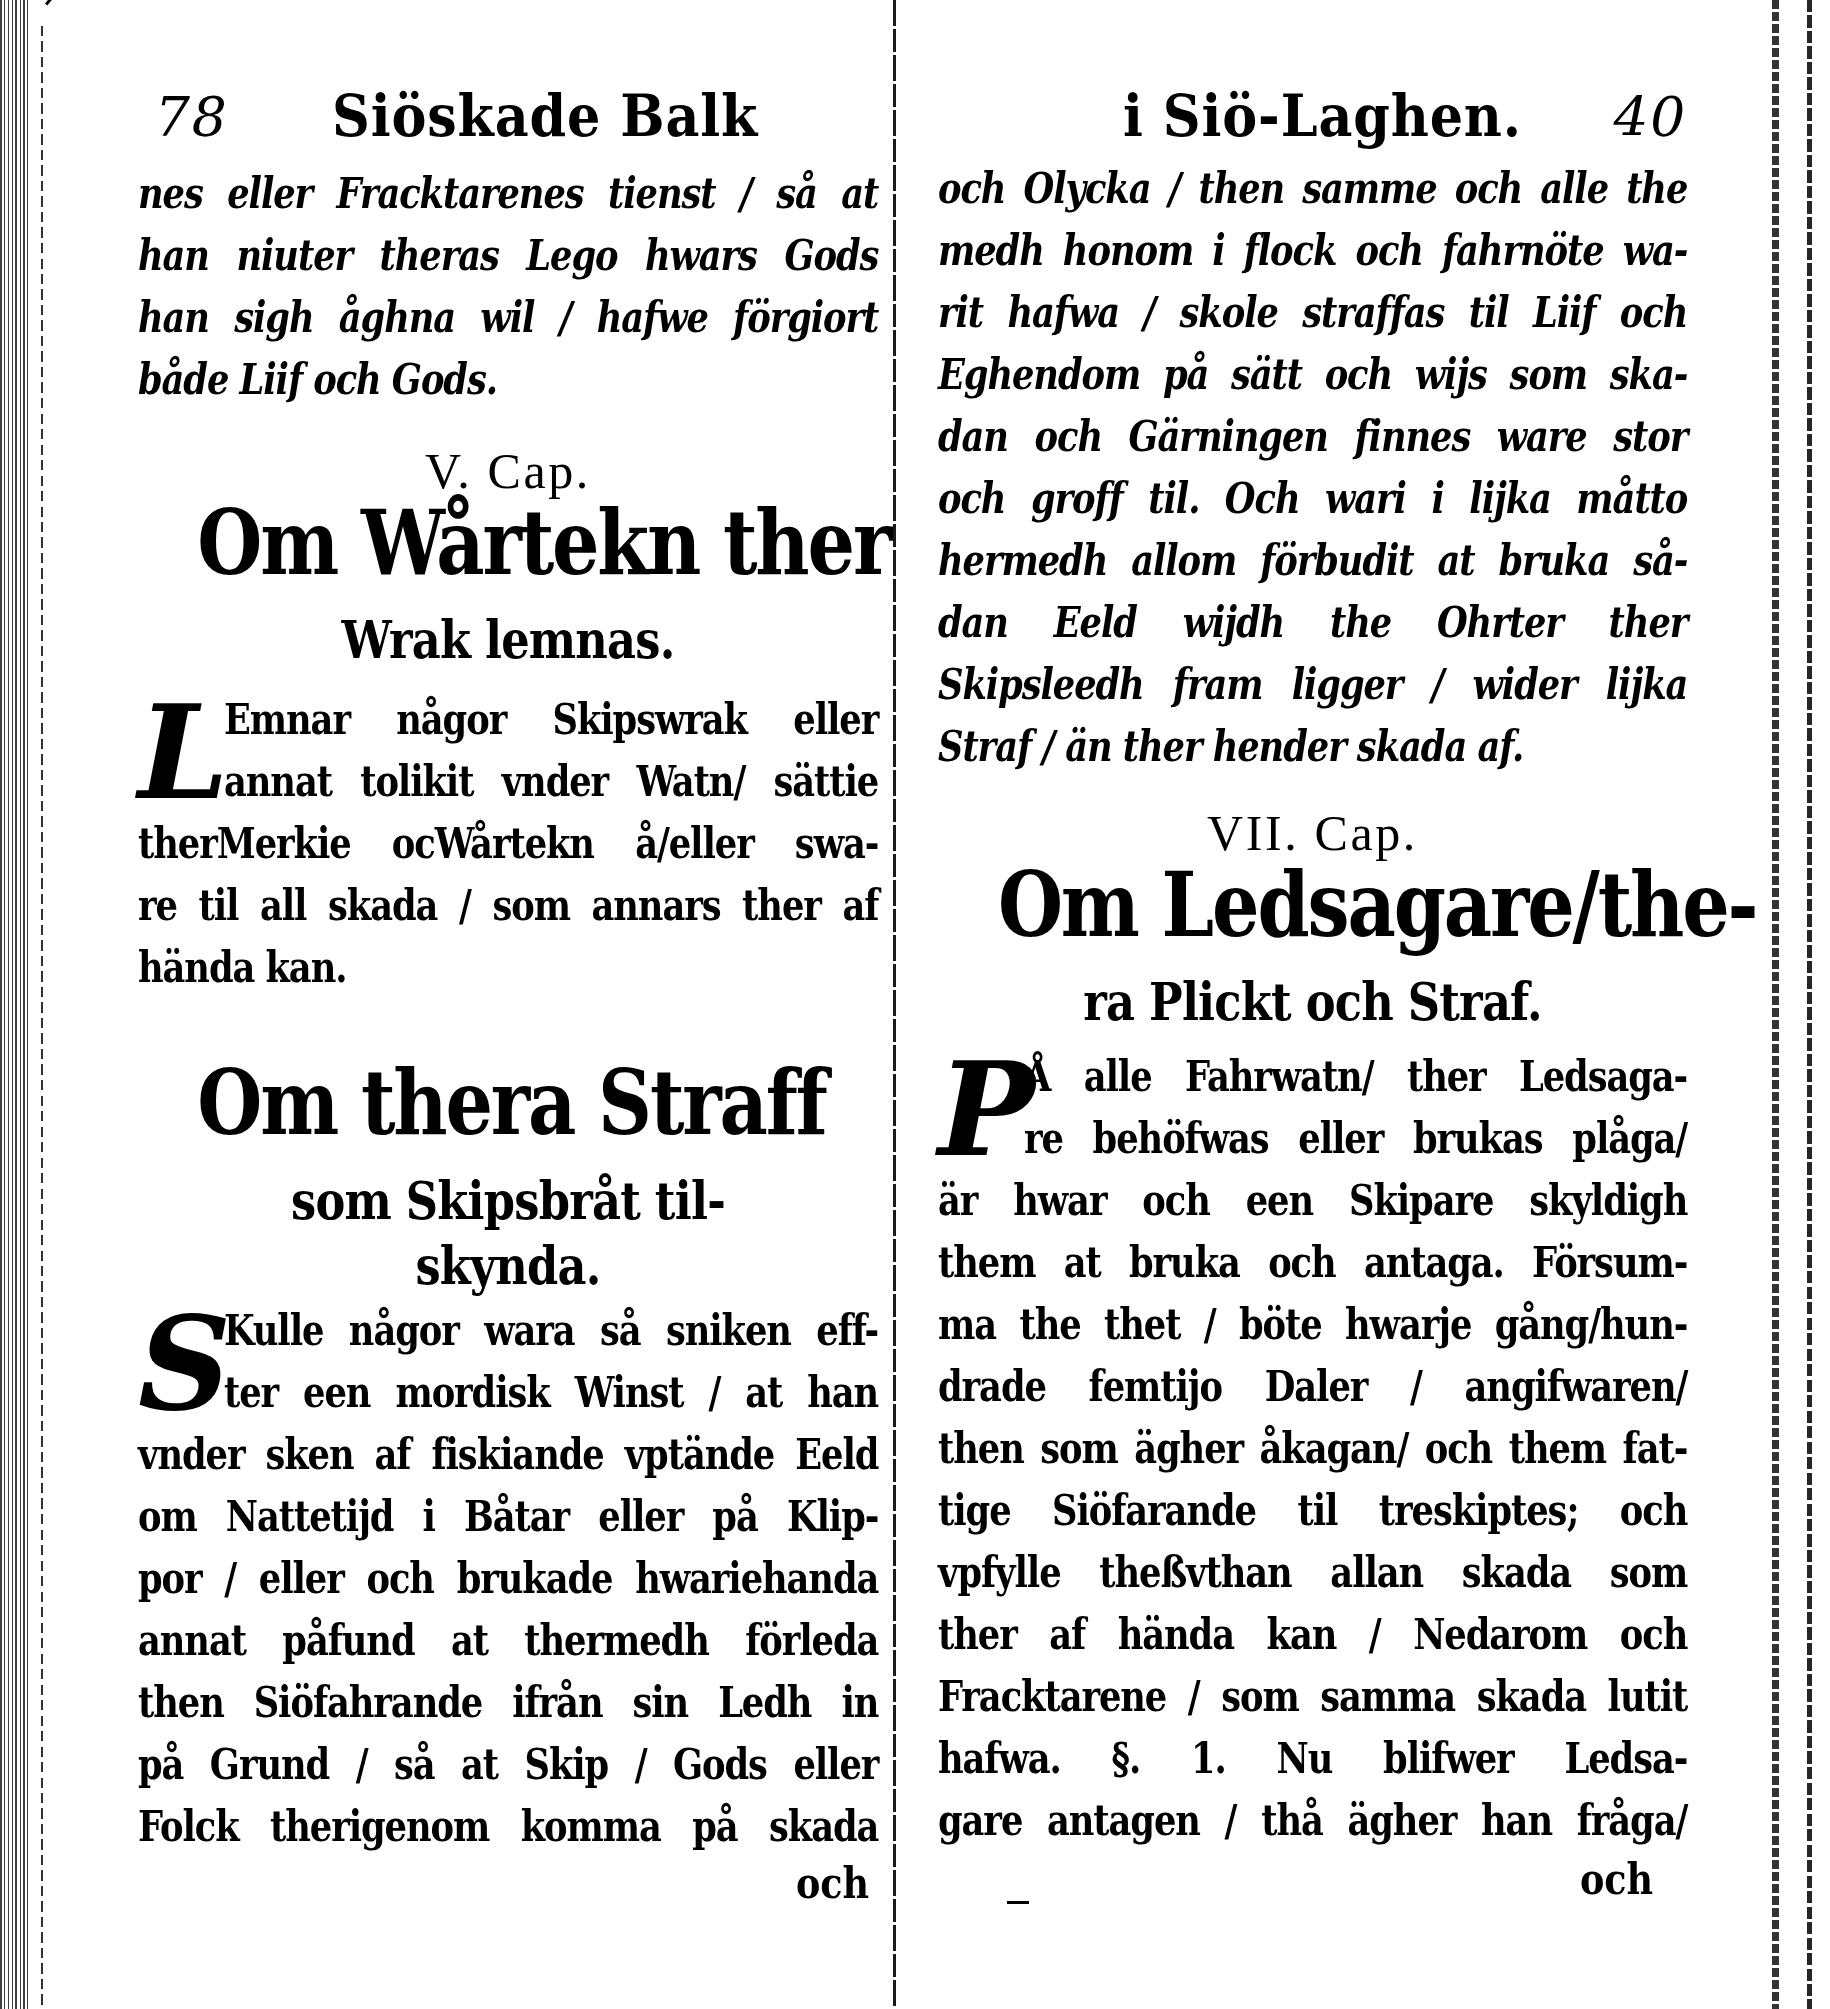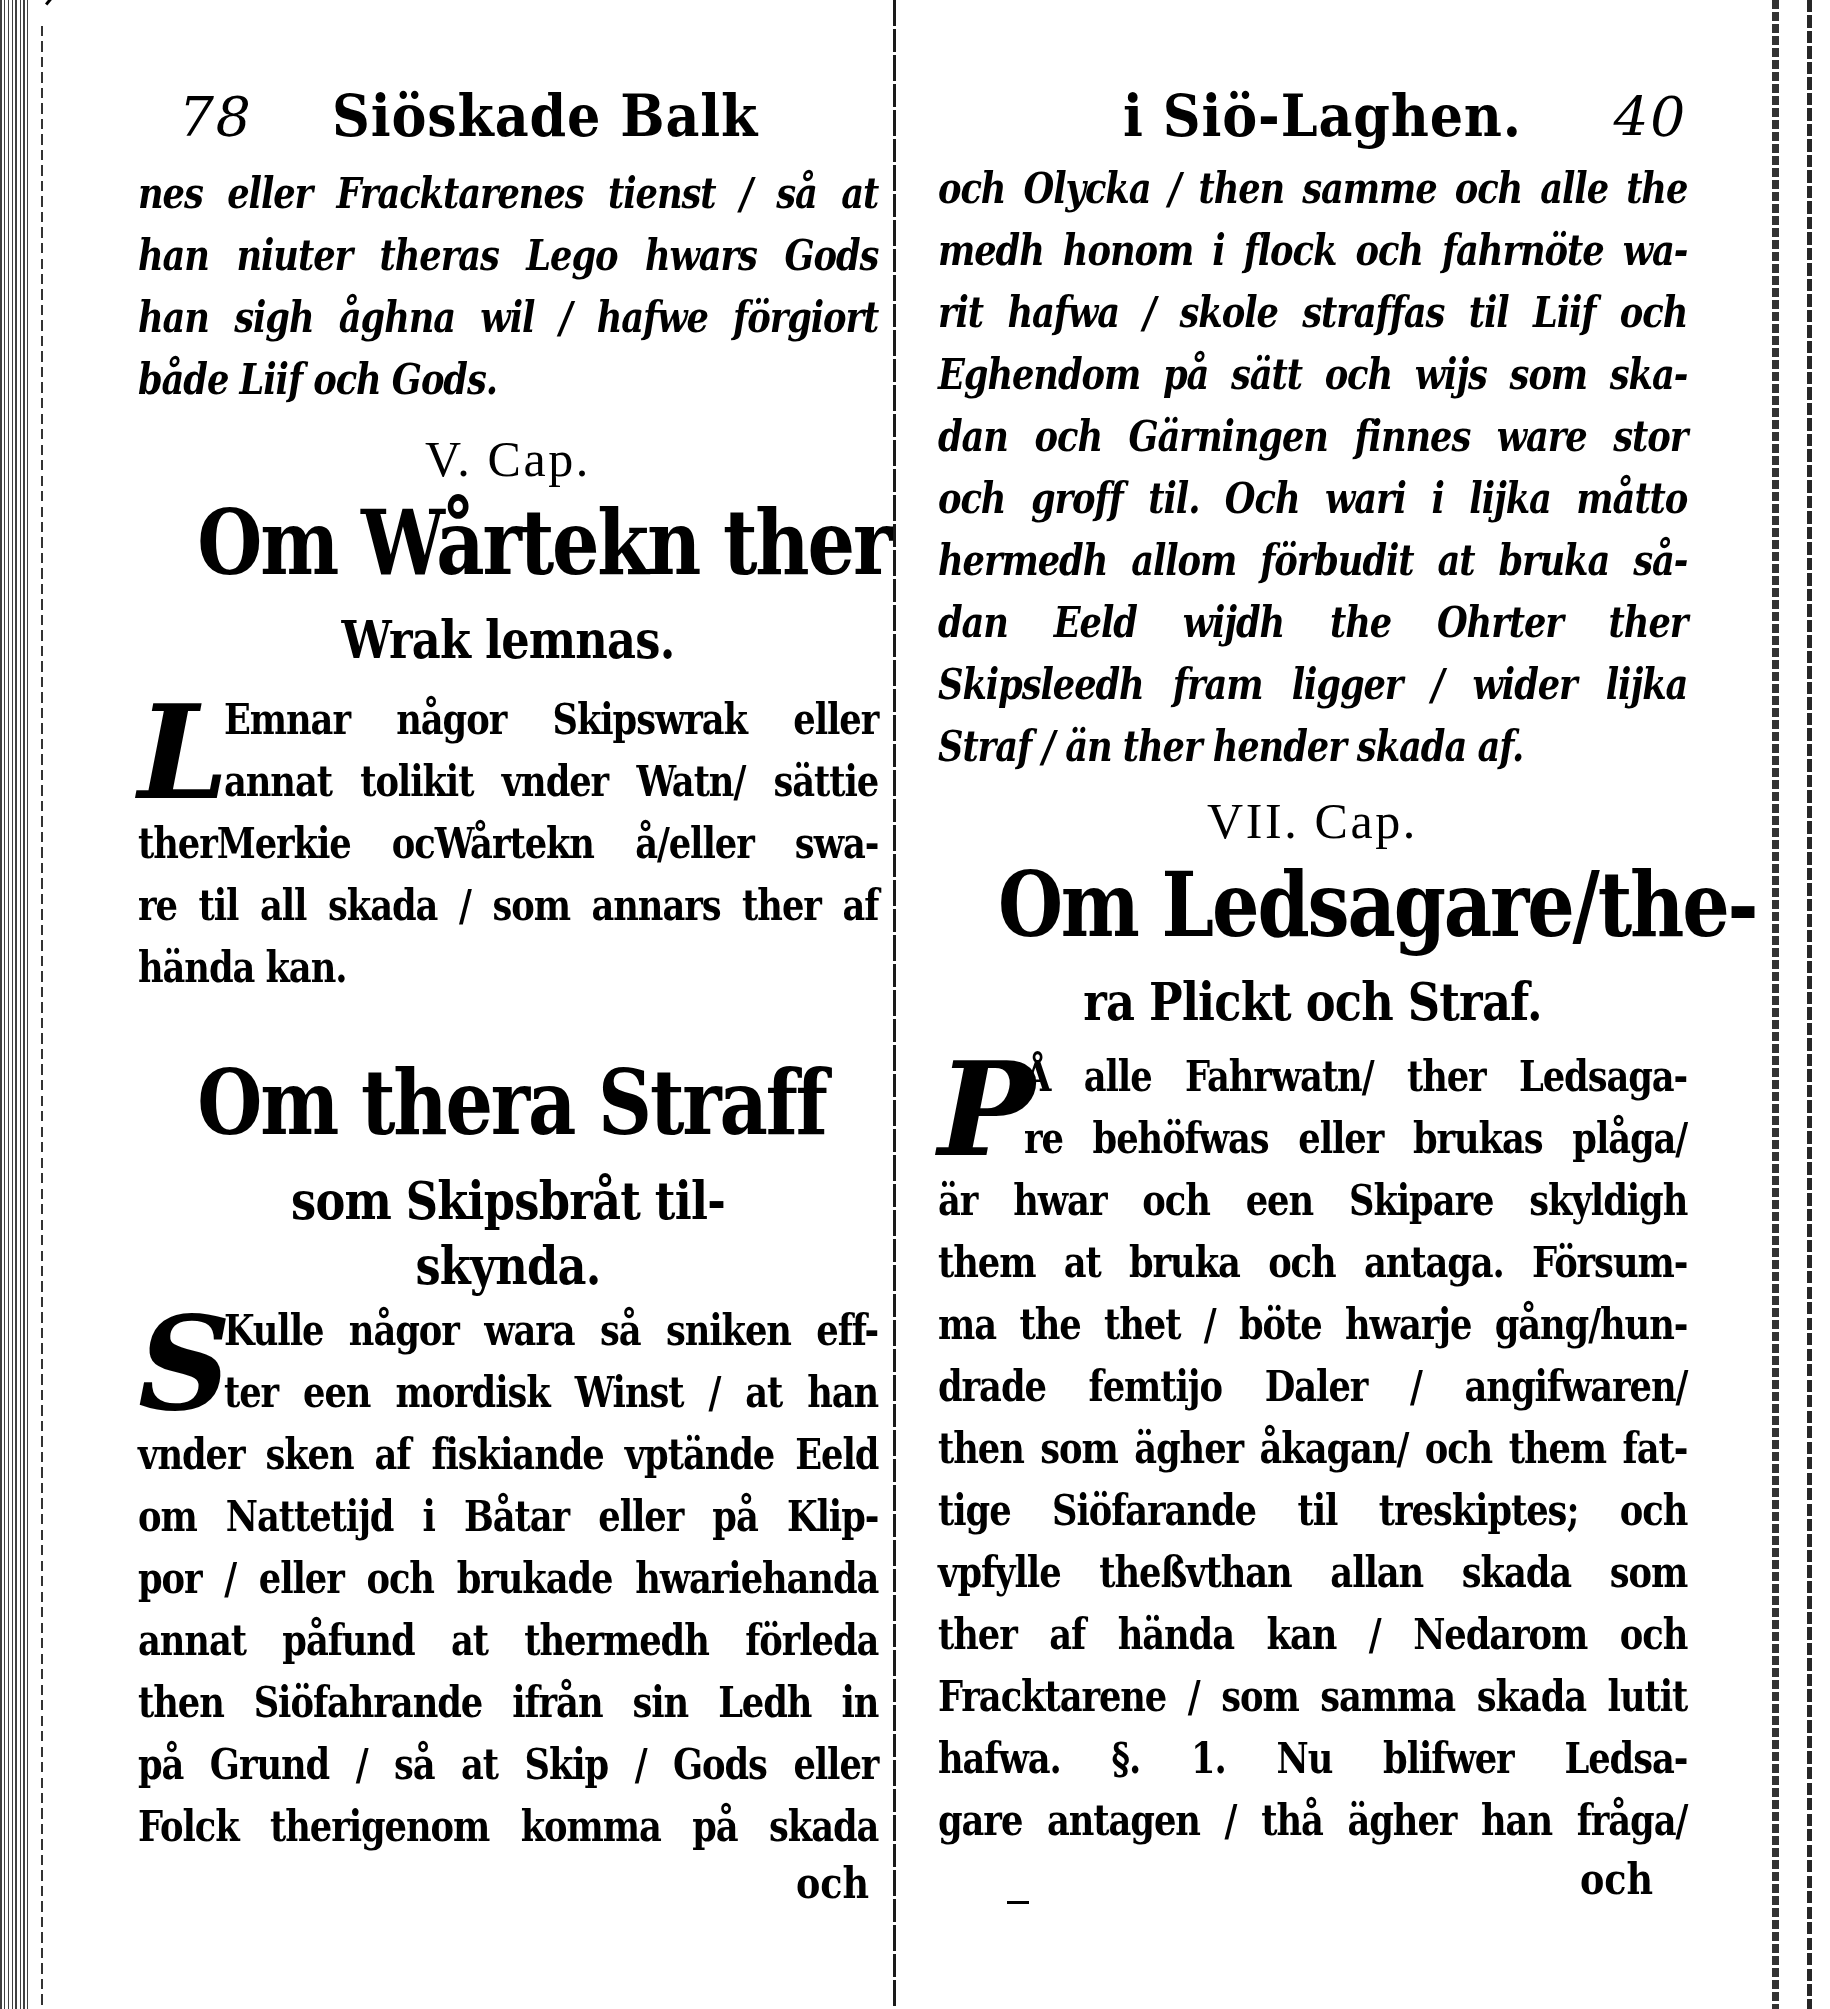--- a/index.html
+++ b/index.html
@@ -63,21 +63,21 @@
       height: 77px;
     }
     .folio {
       position: absolute;
       top: 3.4px;
       font-family: "DejaVu Serif", serif;
       font-size: 55px;
       font-style: italic;
       letter-spacing: 1.7px;
     }
-    .page-left .folio { left: 17px; margin-left: 24px; }
+    .page-left .folio { left: 17px; }
     .page-right .folio { right: 0; }
     .running-title {
       position: absolute;
       top: 0;
       font-family: "DejaVu Serif", serif;
       font-weight: bold;
       font-size: 57px;
       letter-spacing: 0.9px;
       transform: scaleX(0.92);
     }
@@ -105,20 +105,21 @@
     }
     .line.last { text-align-last: left; }
 
     .cap-number {
       position: absolute;
       left: 0; right: 0;
       text-align: center;
       font-family: "Liberation Serif", serif;
       font-size: 50px;
       letter-spacing: 2.6px;
+      margin-top: 12px;
     }
     .cap-title {
       position: absolute;
       left: 0; right: 0;
       text-align: center;
       font-family: "DejaVu Serif", serif;
       font-weight: bold;
       font-size: 89px;
       letter-spacing: -2.6px;
       white-space: nowrap;

